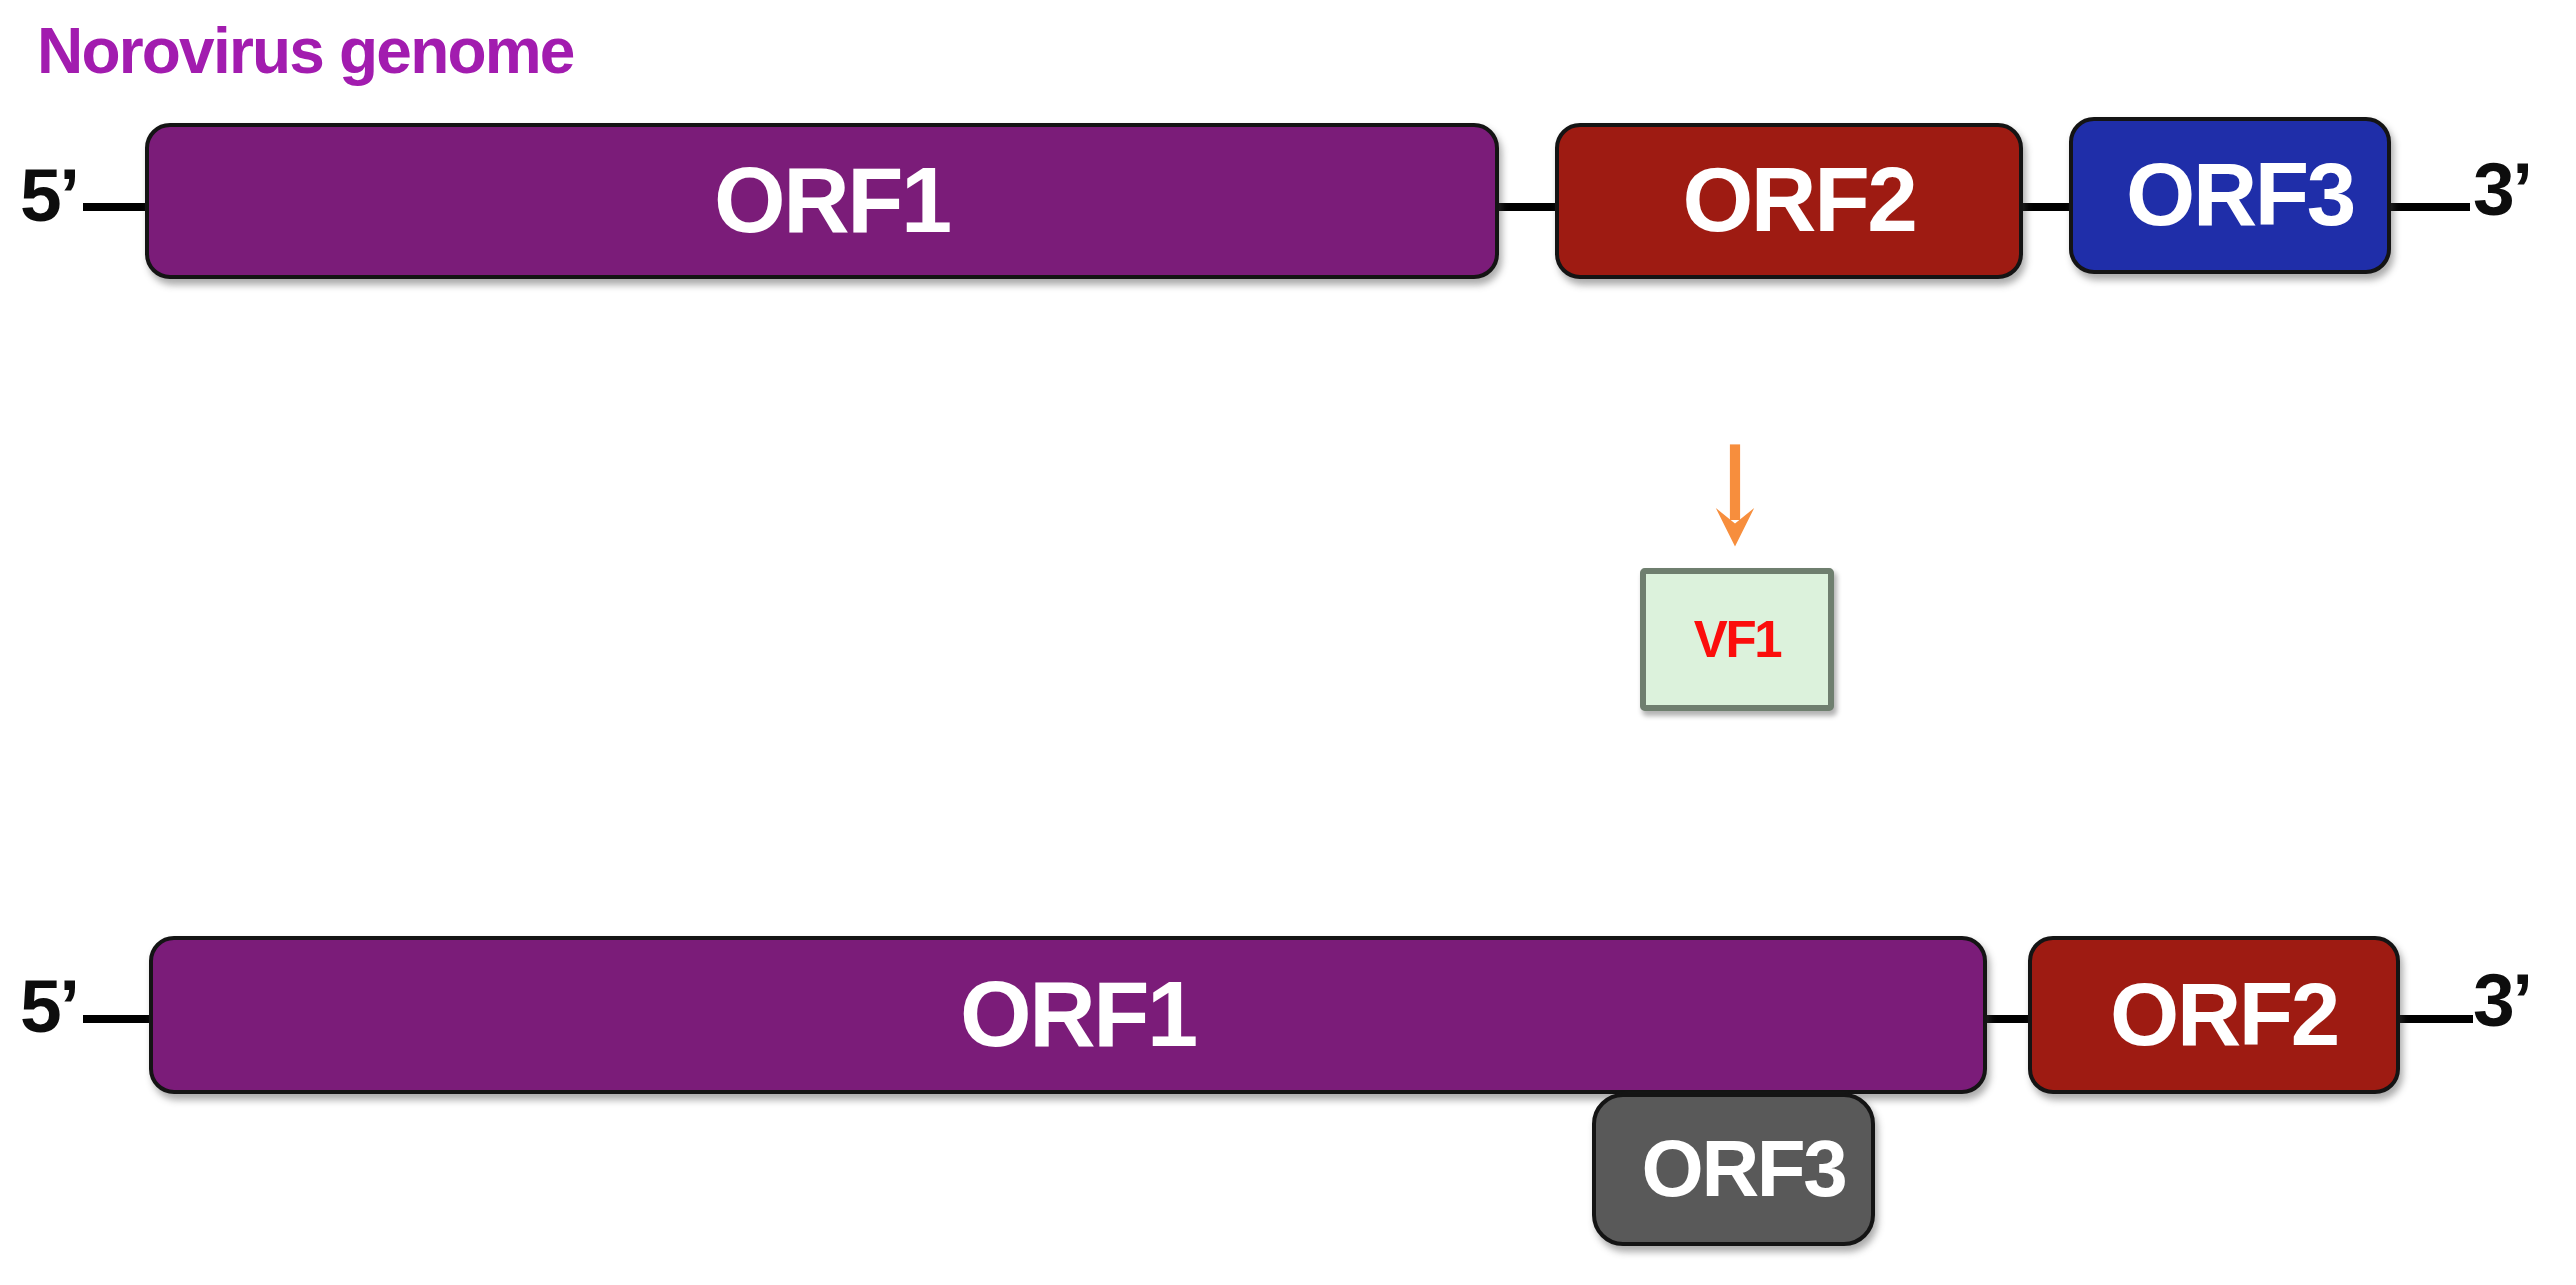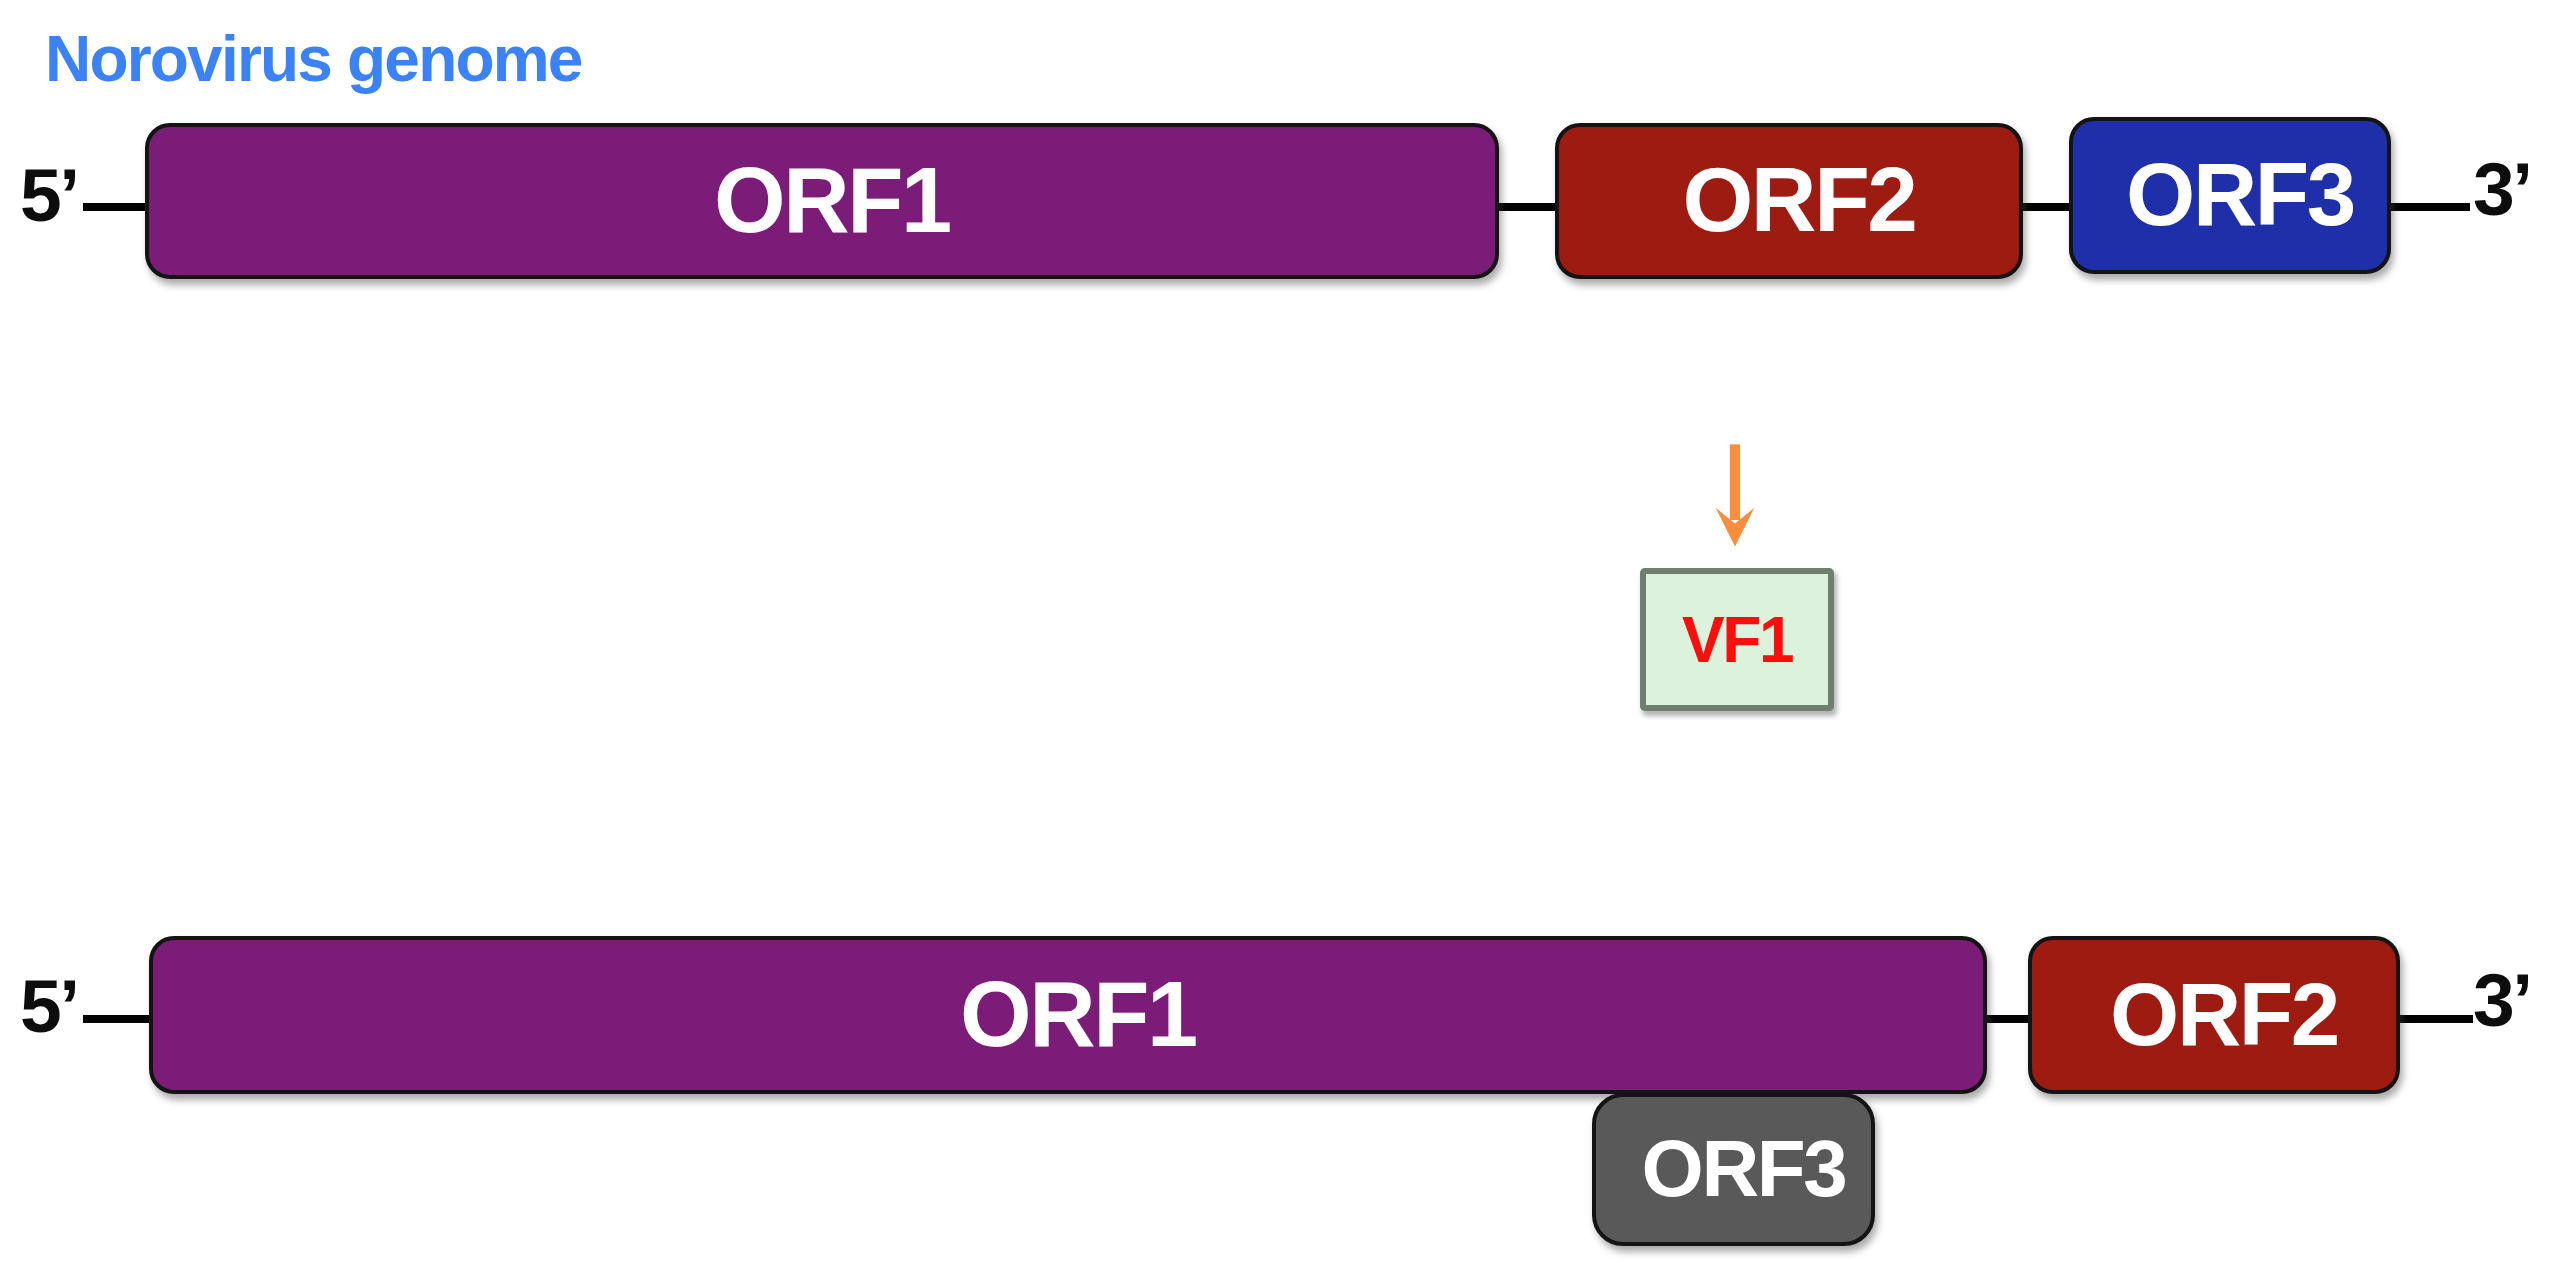--- a/index.html
+++ b/index.html
@@ -7,24 +7,24 @@
     position: relative;
     width: 2576px;
     height: 1286px;
     background: #ffffff;
     font-family: "Liberation Sans", sans-serif;
     overflow: hidden;
   }
 
   .title {
     position: absolute;
-    margin: 12px;
+    margin: 4px;
     font-size: 64px;
     font-weight: 700;
-    color: #3b82f6;
+    color: #a21caf;
     letter-spacing: -1.8px;
     white-space: nowrap;
   }
   .t-noro { left: 33px; top: 9.7px; }
   .t-sapo { left: 33px; top: 816px; }
 
   .backbone {
     position: absolute;
     height: 7.8px;
     background: #000000;
@@ -91,21 +91,21 @@
     top: 568px;
     width: 194px;
     height: 143px;
     box-sizing: border-box;
     background: #DCF2DC;
     border: 6.6px solid #6F7F6F;
     border-radius: 4.8px;
     display: flex;
     align-items: center;
     justify-content: center;
-    font-size: 64px;
+    font-size: 51px;
     font-weight: 700;
     letter-spacing: -2.4px;
     color: #FB0E0C;
     z-index: 3;
     box-shadow: 2.4px 4.2px 5.4px rgba(0,0,0,0.3);
   }
 </style>
 </head>
 <body>
 

